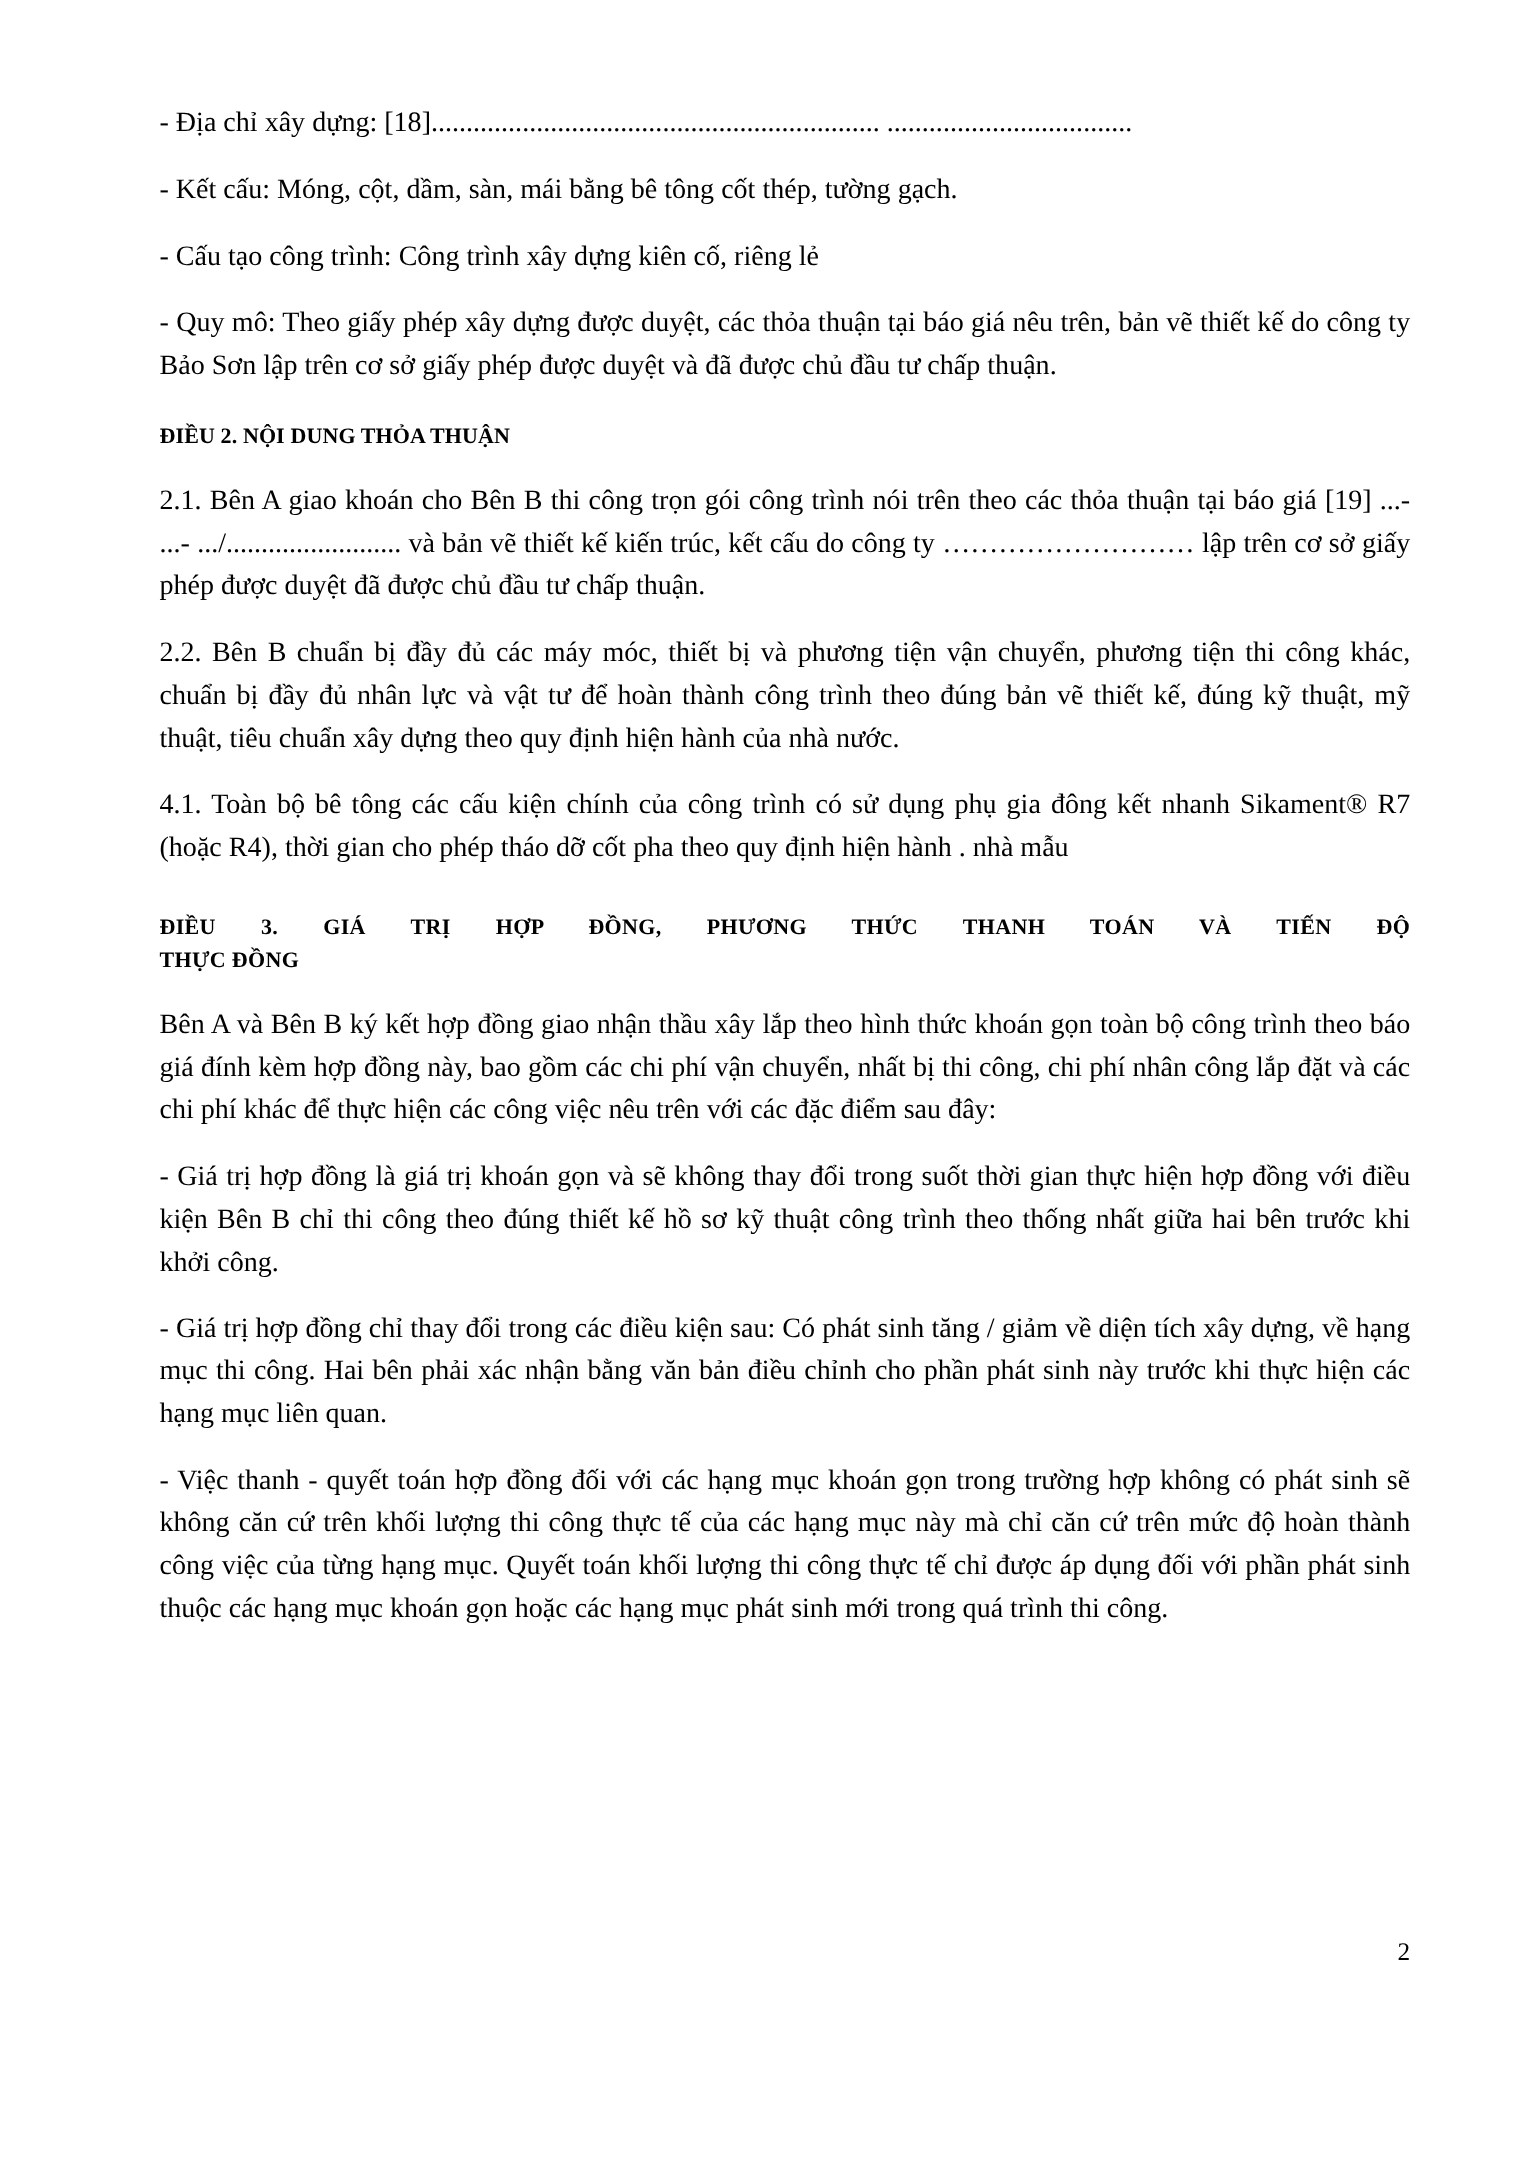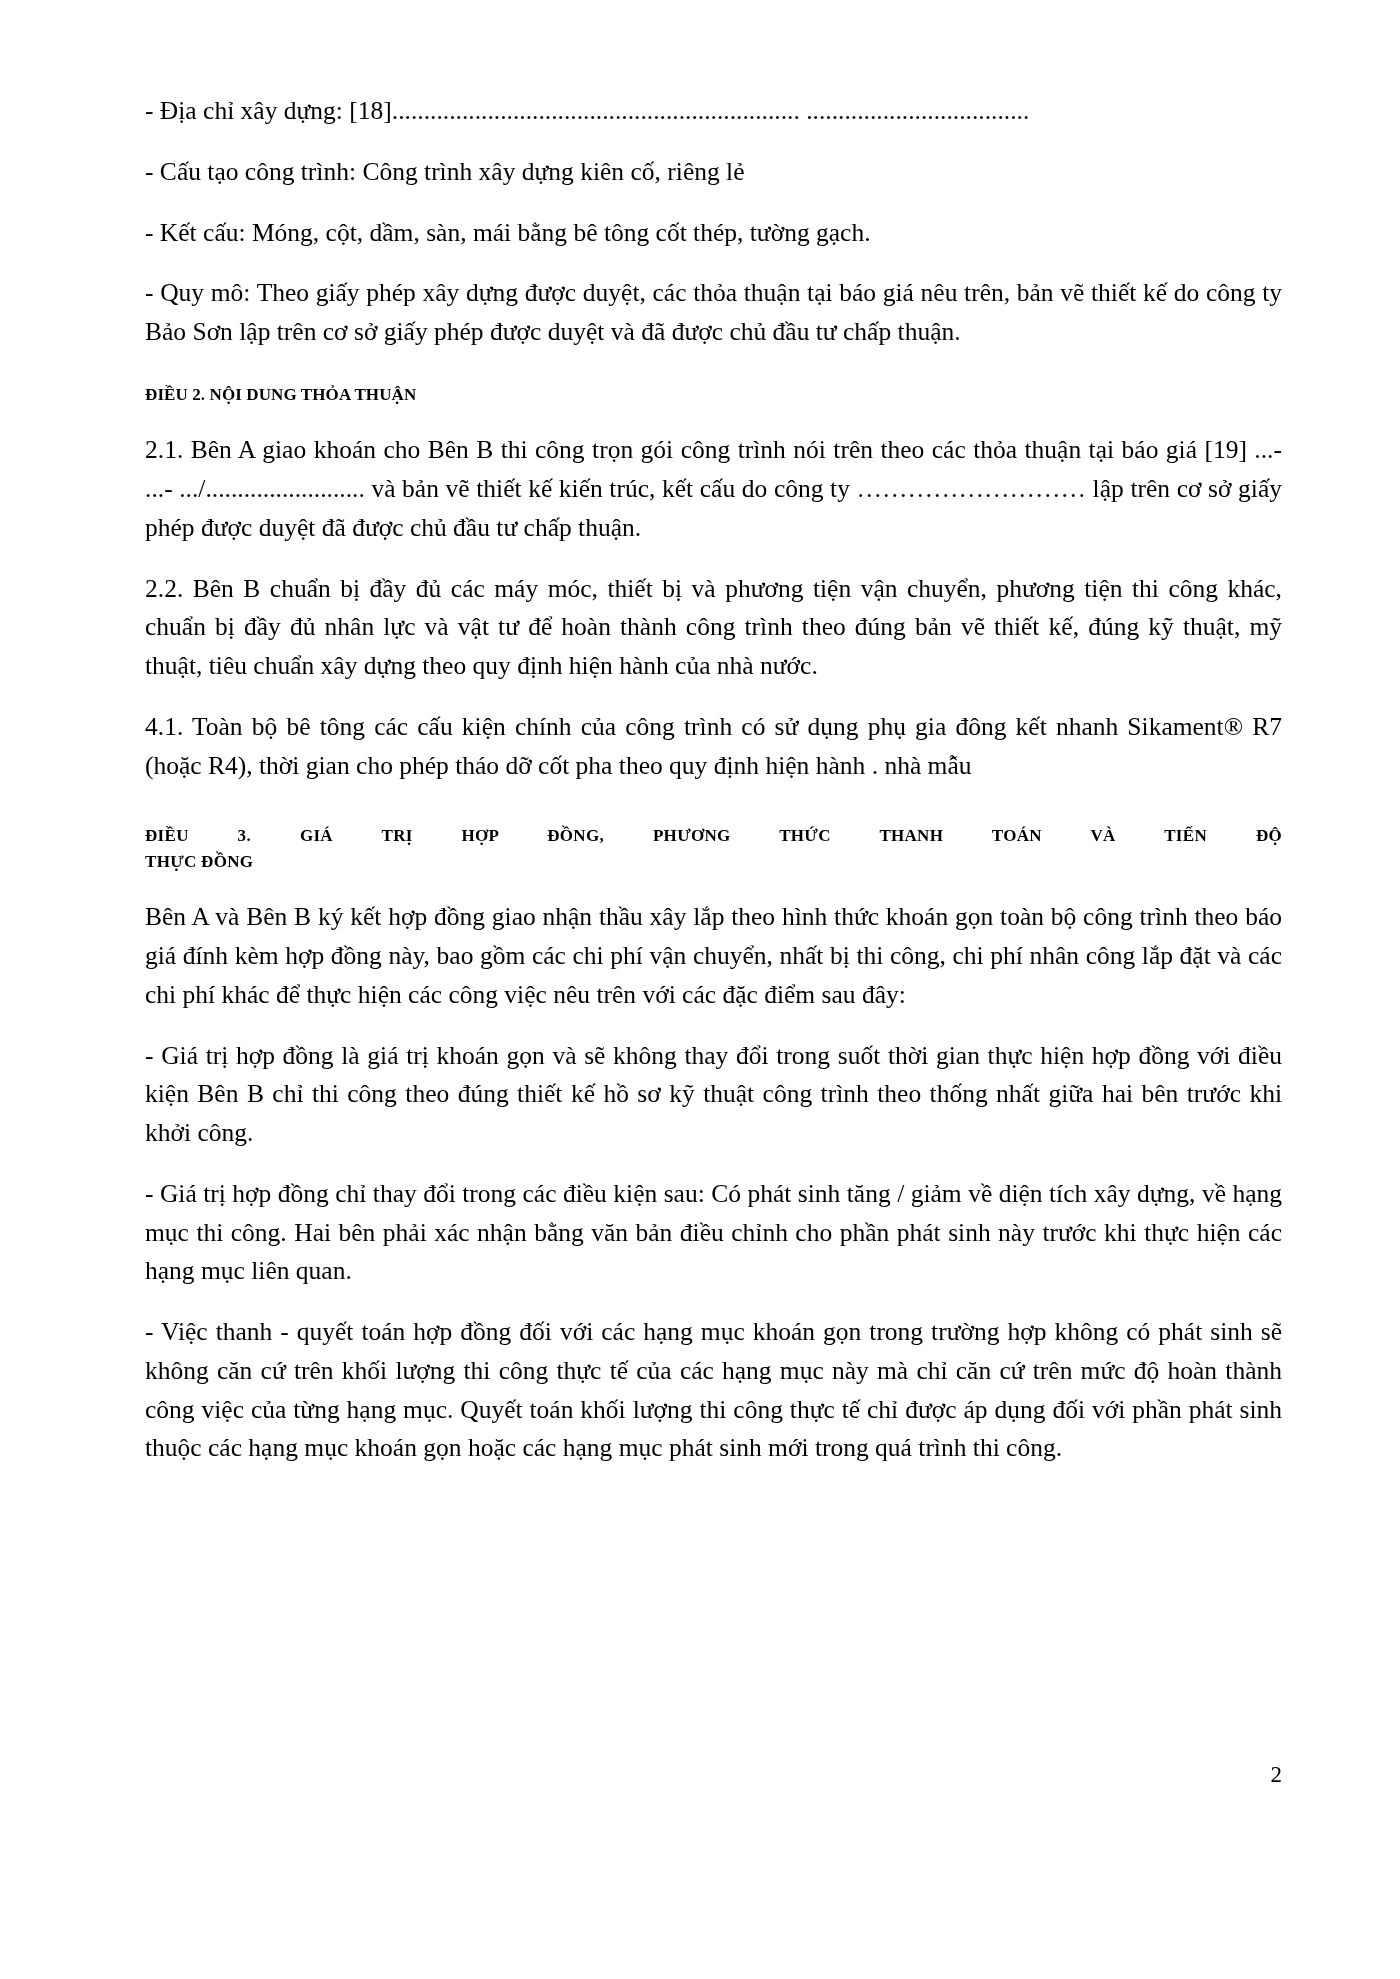--- a/index.html
+++ b/index.html
@@ -22,21 +22,21 @@
   }
   .doc-body {
     font-size: 25.5px;
     line-height: 1.52;
     text-align: justify;
   }
   p {
     margin: 0 0 22px 0;
   }
   h2.heading {
-    font-size: 17px;
+    font-size: 20px;
     font-weight: bold;
     margin: 30px 0 24px 0;
     line-height: 1.5;
     text-align: left;
     letter-spacing: 0.1px;
   }
   h2.heading.spread {
     text-align: justify;
     letter-spacing: 0.3px;
     margin-top: 38px;
@@ -56,23 +56,23 @@
   }
 </style>
 </head>
 <body>
 
 <div class="page">
   <div class="doc-body">
 
     <p>- Địa chỉ xây dựng: [18]................................................................ ...................................</p>
 
+    <p>- Kết cấu: Móng, cột, dầm, sàn, mái bằng bê tông cốt thép, tường gạch.</p>
+
     <p>- Cấu tạo công trình: Công trình xây dựng kiên cố, riêng lẻ</p>
-
-    <p>- Kết cấu: Móng, cột, dầm, sàn, mái bằng bê tông cốt thép, tường gạch.</p>
 
     <p>- Quy mô: Theo giấy phép xây dựng được duyệt, các thỏa thuận tại báo giá nêu trên, bản vẽ thiết kế do công ty Bảo Sơn lập trên cơ sở giấy phép được duyệt và đã được chủ đầu tư chấp thuận.</p>
 
     <h2 class="heading">ĐIỀU 2. NỘI DUNG THỎA THUẬN</h2>
 
     <p>2.1. Bên A giao khoán cho Bên B thi công trọn gói công trình nói trên theo các thỏa thuận tại báo giá [19] ...- ...- .../......................... và bản vẽ thiết kế kiến trúc, kết cấu do công ty ……………………… lập trên cơ sở giấy phép được duyệt đã được chủ đầu tư chấp thuận.</p>
 
     <p>2.2. Bên B chuẩn bị đầy đủ các máy móc, thiết bị và phương tiện vận chuyển, phương tiện thi công khác, chuẩn bị đầy đủ nhân lực và vật tư để hoàn thành công trình theo đúng bản vẽ thiết kế, đúng kỹ thuật, mỹ thuật, tiêu chuẩn xây dựng theo quy định hiện hành của nhà nước.</p>
 
     <p>4.1. Toàn bộ bê tông các cấu kiện chính của công trình có sử dụng phụ gia đông kết nhanh Sikament® R7 (hoặc R4), thời gian cho phép tháo dỡ cốt pha theo quy định hiện hành . nhà mẫu</p>

